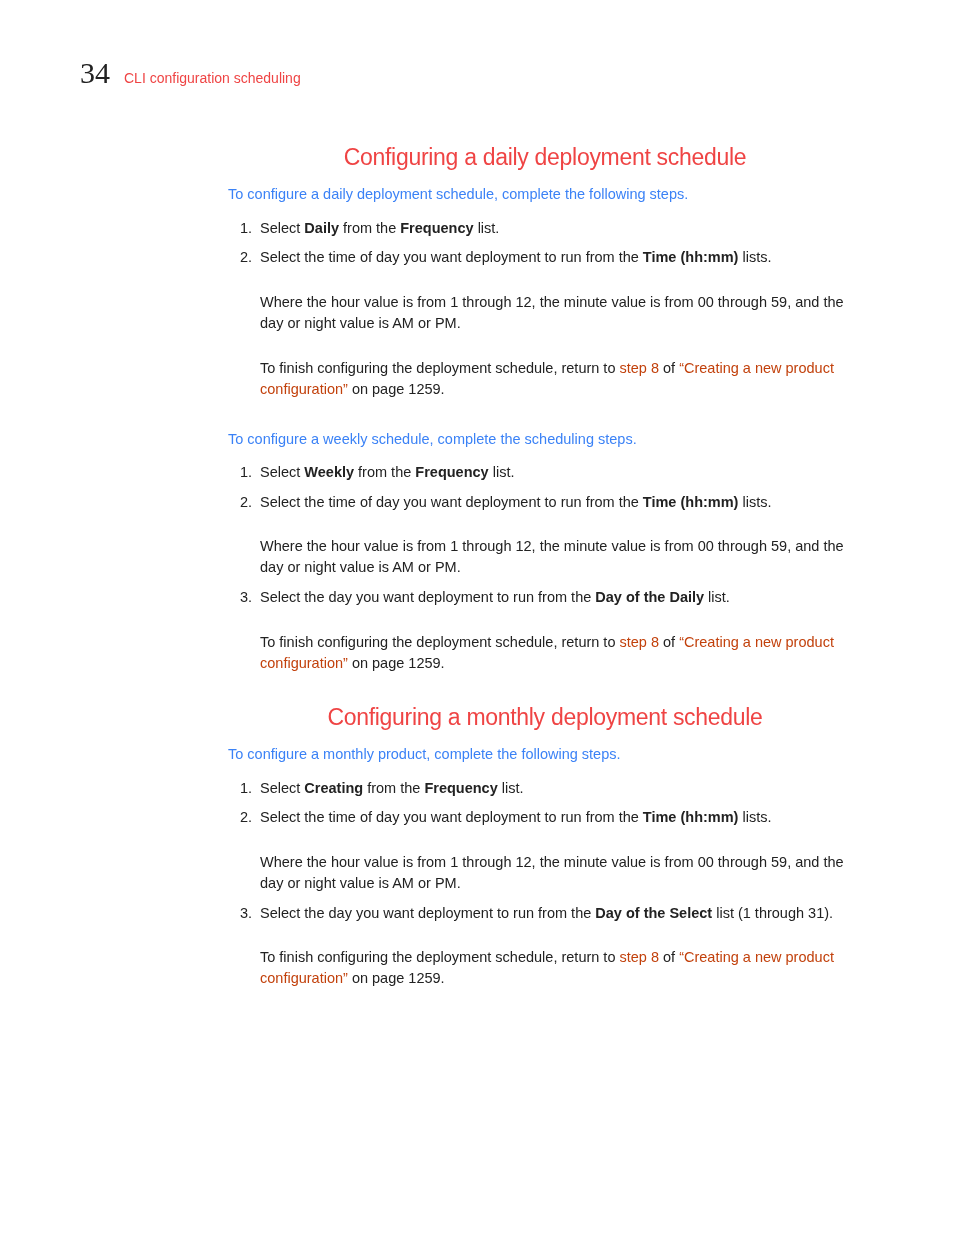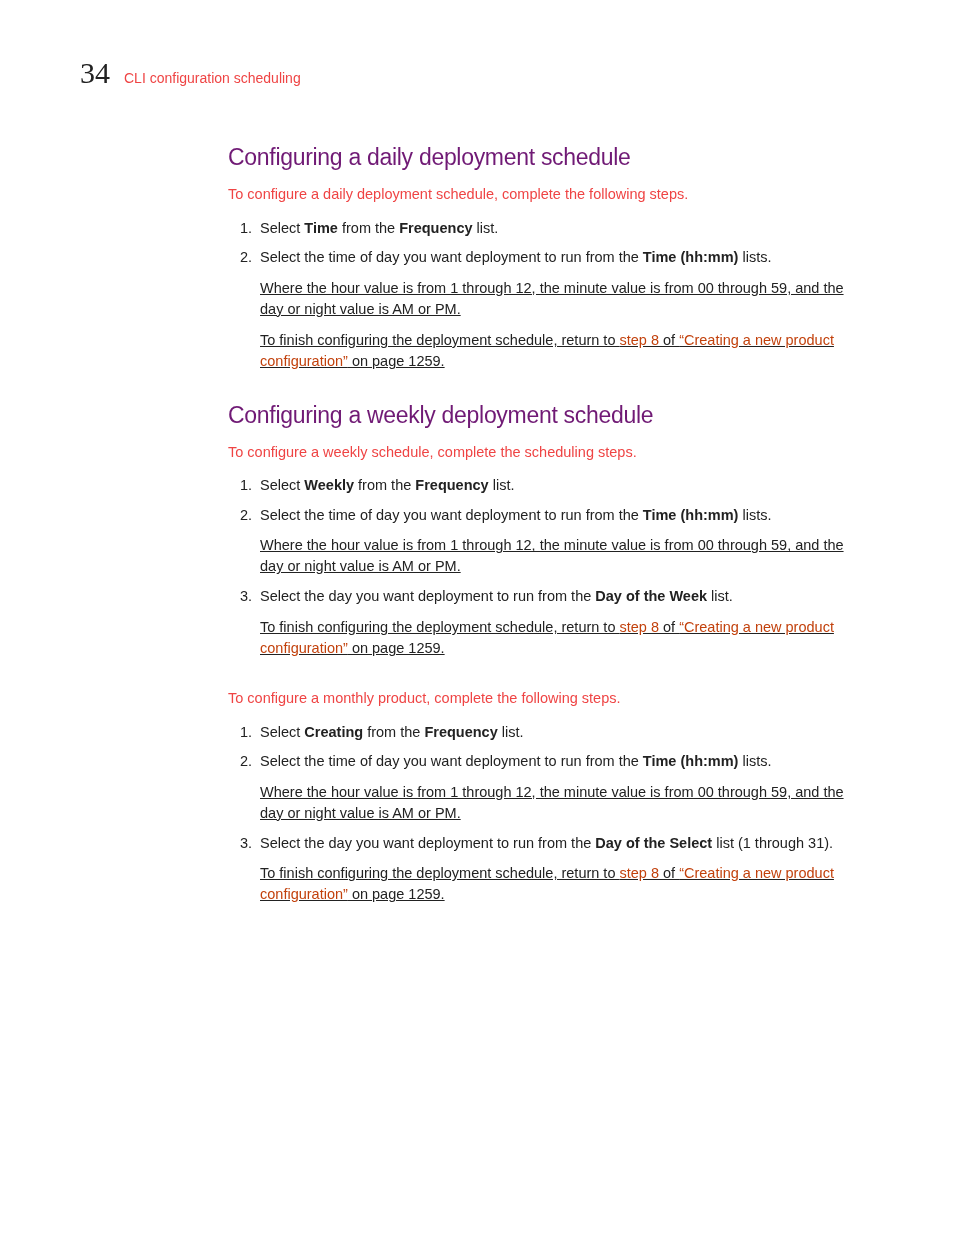--- a/index.html
+++ b/index.html
@@ -38,45 +38,45 @@
   .content {
     margin-left: 148px;
     margin-right: 12px;
   }
   h2.section-heading {
     font-family: Arial, Helvetica, sans-serif;
     font-weight: 400;
     font-stretch: condensed;
     letter-spacing: -0.3px;
     font-size: 23px;
-    color: #701a75;
+    color: #ef4444;
     margin: 0 0 14px 0;
+    text-align: center;
   }
   p.intro {
     font-size: 14.5px;
     line-height: 1.35;
     margin: 0 0 14px 0;
-    color: #ef4444;
+    color: #3b82f6;
   }
   ol.steps {
     list-style: decimal;
     margin: 0 0 28px 0;
     padding-left: 28px;
     font-size: 14.5px;
     color: #222;
   }
   ol.steps > li {
     padding-left: 4px;
     margin-bottom: 10px;
     line-height: 1.35;
   }
   ol.steps > li .sub {
-    margin-top: 10px;
+    margin-top: 24px;
     line-height: 1.45;
-    text-decoration: underline;
   }
   .bold { font-weight: 700; }
   a.link, span.link {
     color: #c2410c;
     text-decoration: none;
   }
   .section-block { margin-bottom: 30px; }
 </style>
 </head>
 <body>
@@ -88,53 +88,53 @@
     <span class="running-title">CLI configuration scheduling</span>
   </div>
 
   <div class="content">
 
     <div class="section-block">
       <h2 class="section-heading">Configuring a daily deployment schedule</h2>
       <p class="intro">To configure a daily deployment schedule, complete the following steps.</p>
       <ol class="steps">
         <li>
-          <span>Select </span><span class="bold">Time</span><span> from the </span><span class="bold">Frequency</span><span> list.</span>
+          <span>Select </span><span class="bold">Daily</span><span> from the </span><span class="bold">Frequency</span><span> list.</span>
         </li>
         <li>
           <span>Select the time of day you want deployment to run from the </span><span class="bold">Time (hh:mm)</span><span> lists.</span>
           <div class="sub">Where the hour value is from 1 through 12, the minute value is from 00 through 59, and the day or night value is AM or PM.</div>
           <div class="sub">
             <span>To finish configuring the deployment schedule, return to </span><span class="link">step 8</span><span> of </span><span class="link">“Creating a new product configuration”</span><span> on page 1259.</span>
           </div>
         </li>
       </ol>
     </div>
 
     <div class="section-block">
-      <h2 class="section-heading">Configuring a weekly deployment schedule</h2>
       <p class="intro">To configure a weekly schedule, complete the scheduling steps.</p>
       <ol class="steps">
         <li>
           <span>Select </span><span class="bold">Weekly</span><span> from the </span><span class="bold">Frequency</span><span> list.</span>
         </li>
         <li>
           <span>Select the time of day you want deployment to run from the </span><span class="bold">Time (hh:mm)</span><span> lists.</span>
           <div class="sub">Where the hour value is from 1 through 12, the minute value is from 00 through 59, and the day or night value is AM or PM.</div>
         </li>
         <li>
-          <span>Select the day you want deployment to run from the </span><span class="bold">Day of the Week</span><span> list.</span>
+          <span>Select the day you want deployment to run from the </span><span class="bold">Day of the Daily</span><span> list.</span>
           <div class="sub">
             <span>To finish configuring the deployment schedule, return to </span><span class="link">step 8</span><span> of </span><span class="link">“Creating a new product configuration”</span><span> on page 1259.</span>
           </div>
         </li>
       </ol>
     </div>
 
     <div class="section-block">
+      <h2 class="section-heading">Configuring a monthly deployment schedule</h2>
       <p class="intro">To configure a monthly product, complete the following steps.</p>
       <ol class="steps">
         <li>
           <span>Select </span><span class="bold">Creating</span><span> from the </span><span class="bold">Frequency</span><span> list.</span>
         </li>
         <li>
           <span>Select the time of day you want deployment to run from the </span><span class="bold">Time (hh:mm)</span><span> lists.</span>
           <div class="sub">Where the hour value is from 1 through 12, the minute value is from 00 through 59, and the day or night value is AM or PM.</div>
         </li>
         <li>

